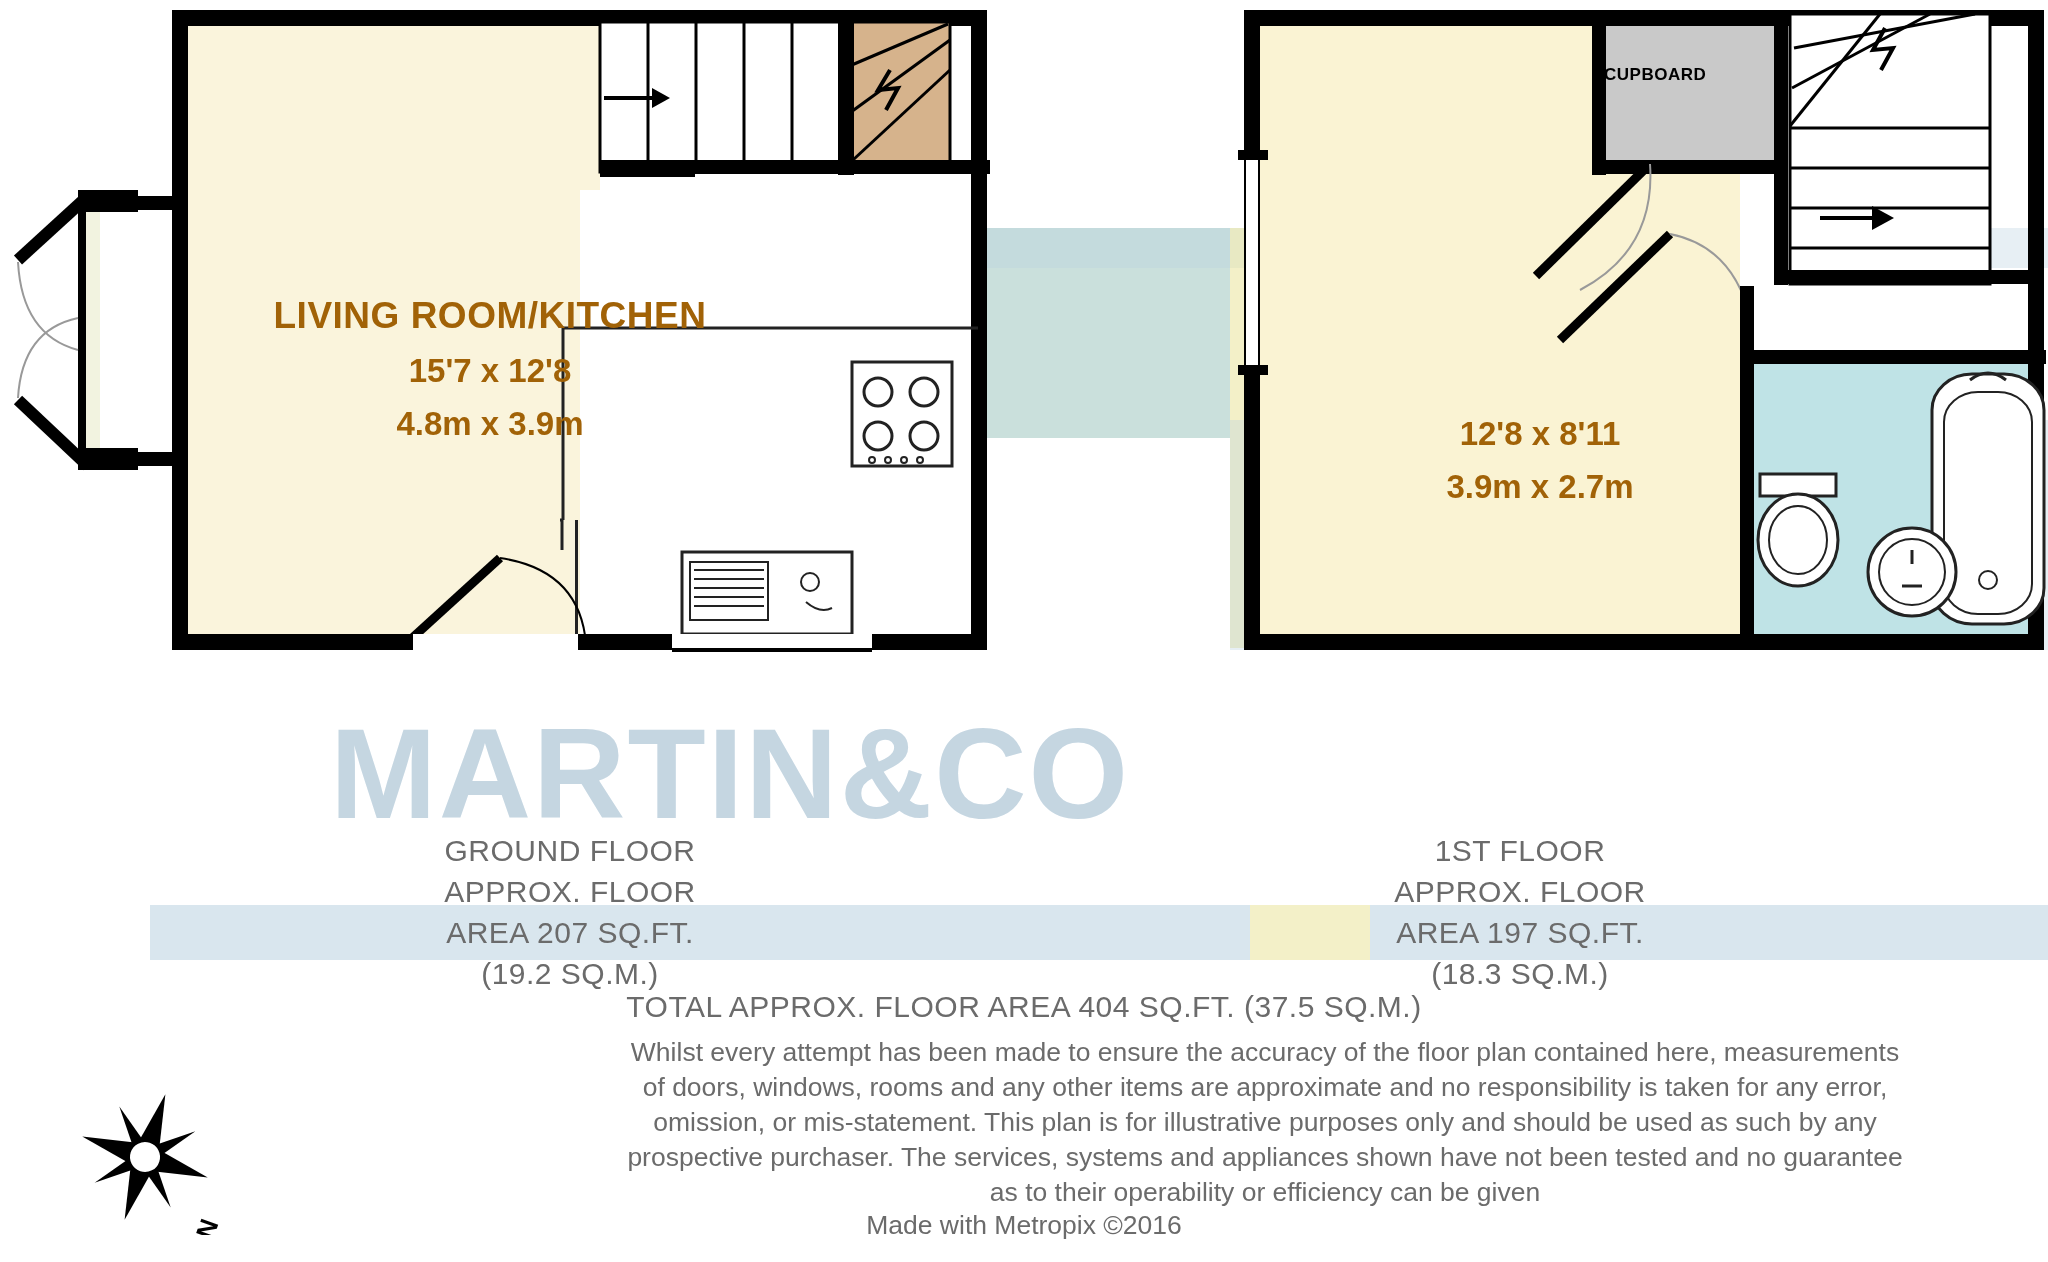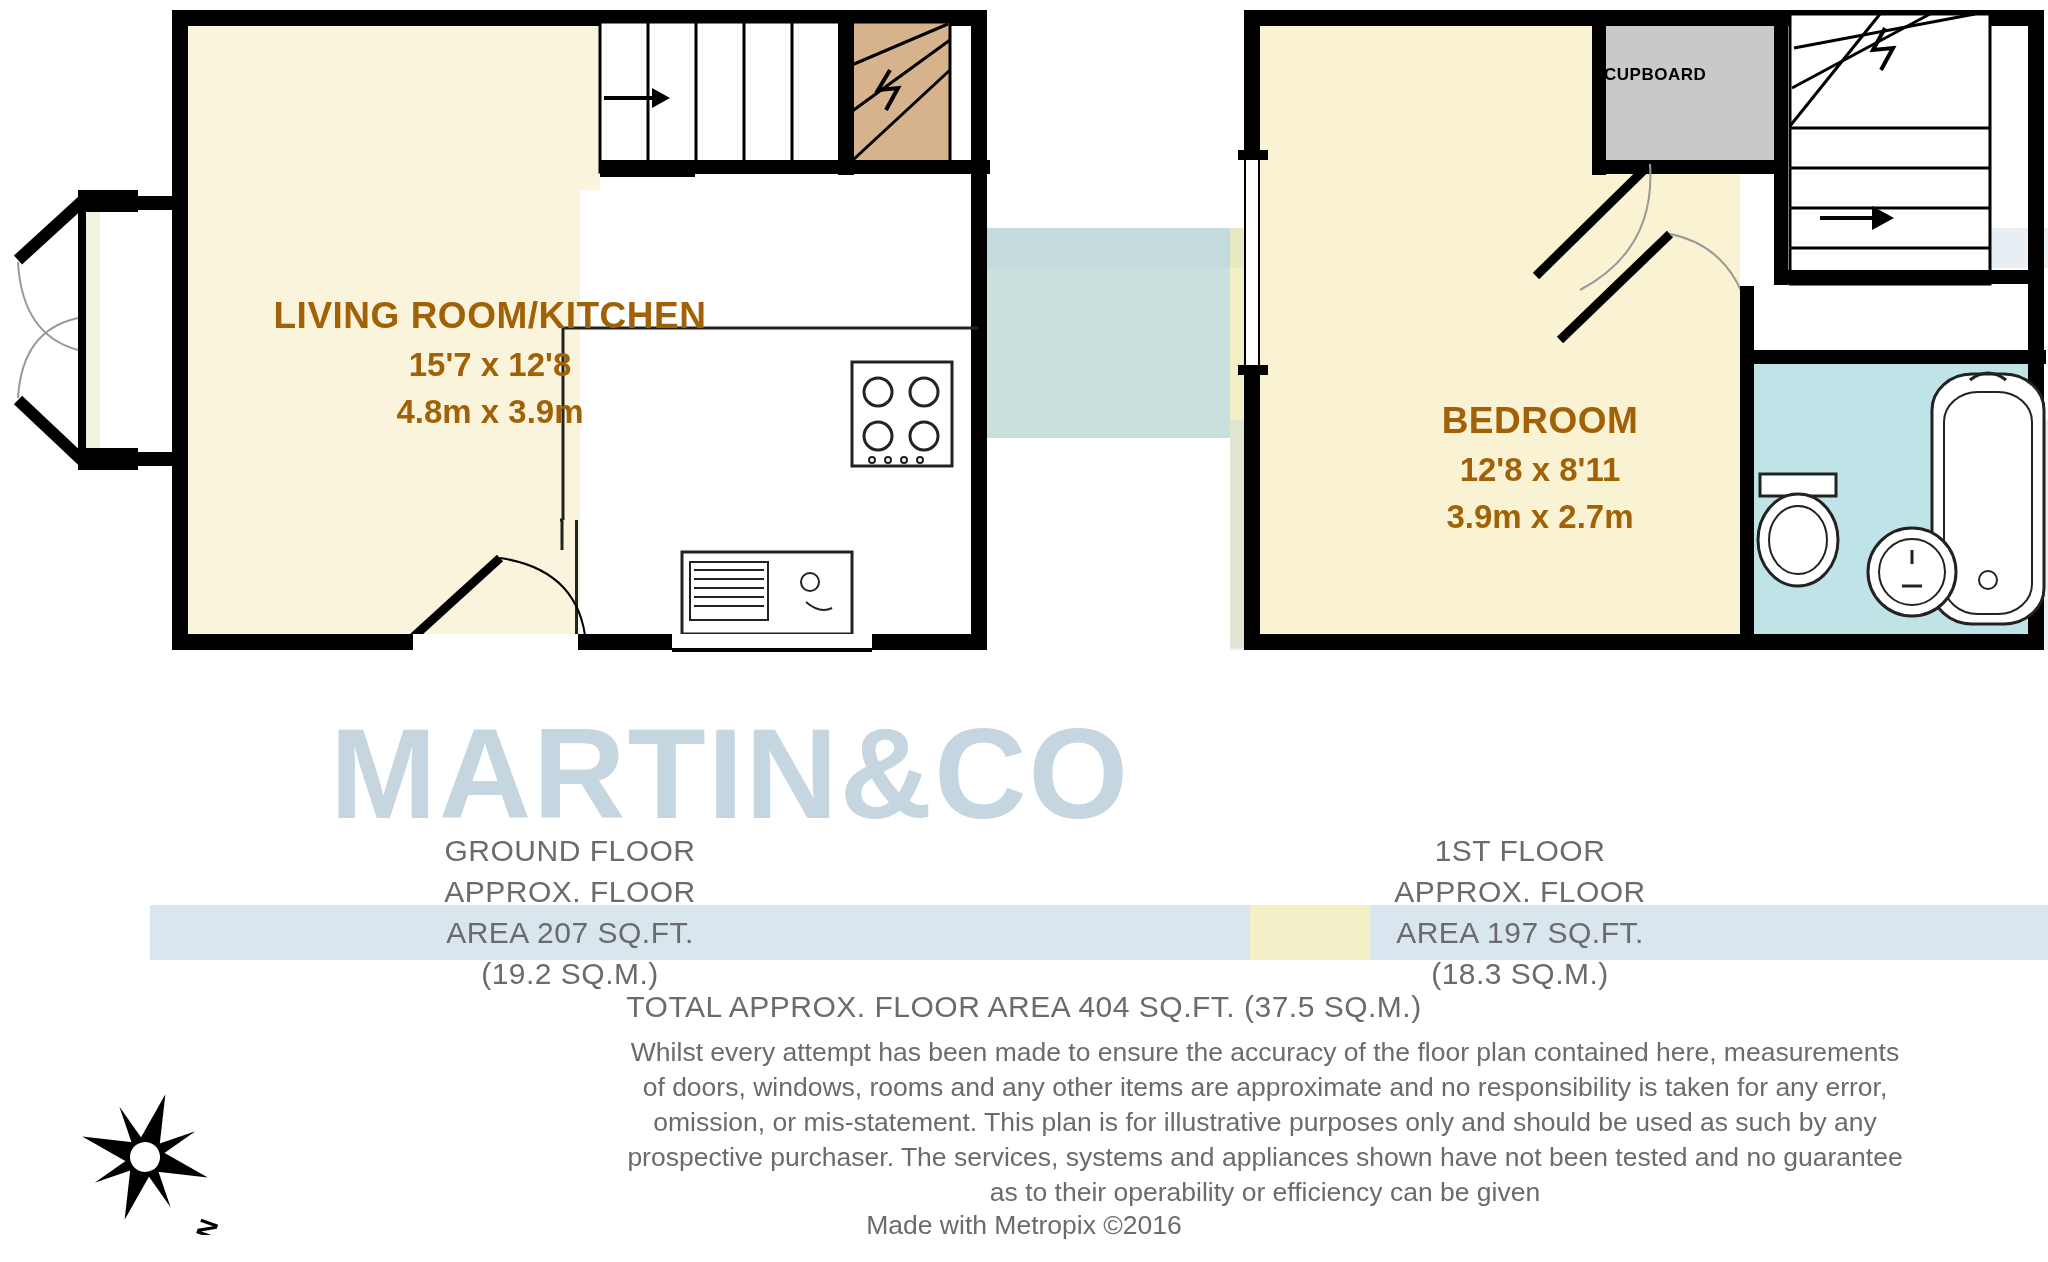--- a/index.html
+++ b/index.html
@@ -100,21 +100,21 @@
   
   .room-label {
     position: absolute;
     text-align: center;
     font-weight: bold;
     color: #a16207;
     z-index: 5;
     white-space: nowrap;
   }
   .room-name { font-size: 37px; letter-spacing: .5px; }
-  .room-dim  { font-size: 33px; margin-top: 9px; }
+  .room-dim  { font-size: 33px; margin-top: 15px; }
 
   .cupboard-label {
     position: absolute;
     font-size: 17px;
     font-weight: bold;
     letter-spacing: .5px;
     z-index: 6;
   }
 
   
@@ -347,21 +347,20 @@
   <svg style="position:absolute; left:686px; top:520px; width:100px; height:110px;">
     <circle cx="46" cy="52" r="44" fill="#fff" stroke="#222" stroke-width="3"></circle>
     <circle cx="46" cy="52" r="33" fill="none" stroke="#222" stroke-width="2"></circle>
     <line x1="46" y1="30" x2="46" y2="44" stroke="#222" stroke-width="3"></line>
     <line x1="36" y1="66" x2="56" y2="66" stroke="#222" stroke-width="3"></line>
   </svg>
 
   <div class="cupboard-label" style="left:424px; top:65px;">CUPBOARD</div>
 
   <div class="room-label" style="left:40px; top:400px; width:640px;">
-    <div class="room-name">BEDROOM</div>
     <div class="room-dim">12'8 x 8'11</div>
     <div class="room-dim">3.9m x 2.7m</div>
   </div>
 </div>
 
 <div class="floor-block" style="left:230px; top:810px; width:680px;">
   <div>GROUND FLOOR</div>
   <div>APPROX. FLOOR</div>
   <div>AREA 207 SQ.FT.</div>
   <div>(19.2 SQ.M.)</div>

